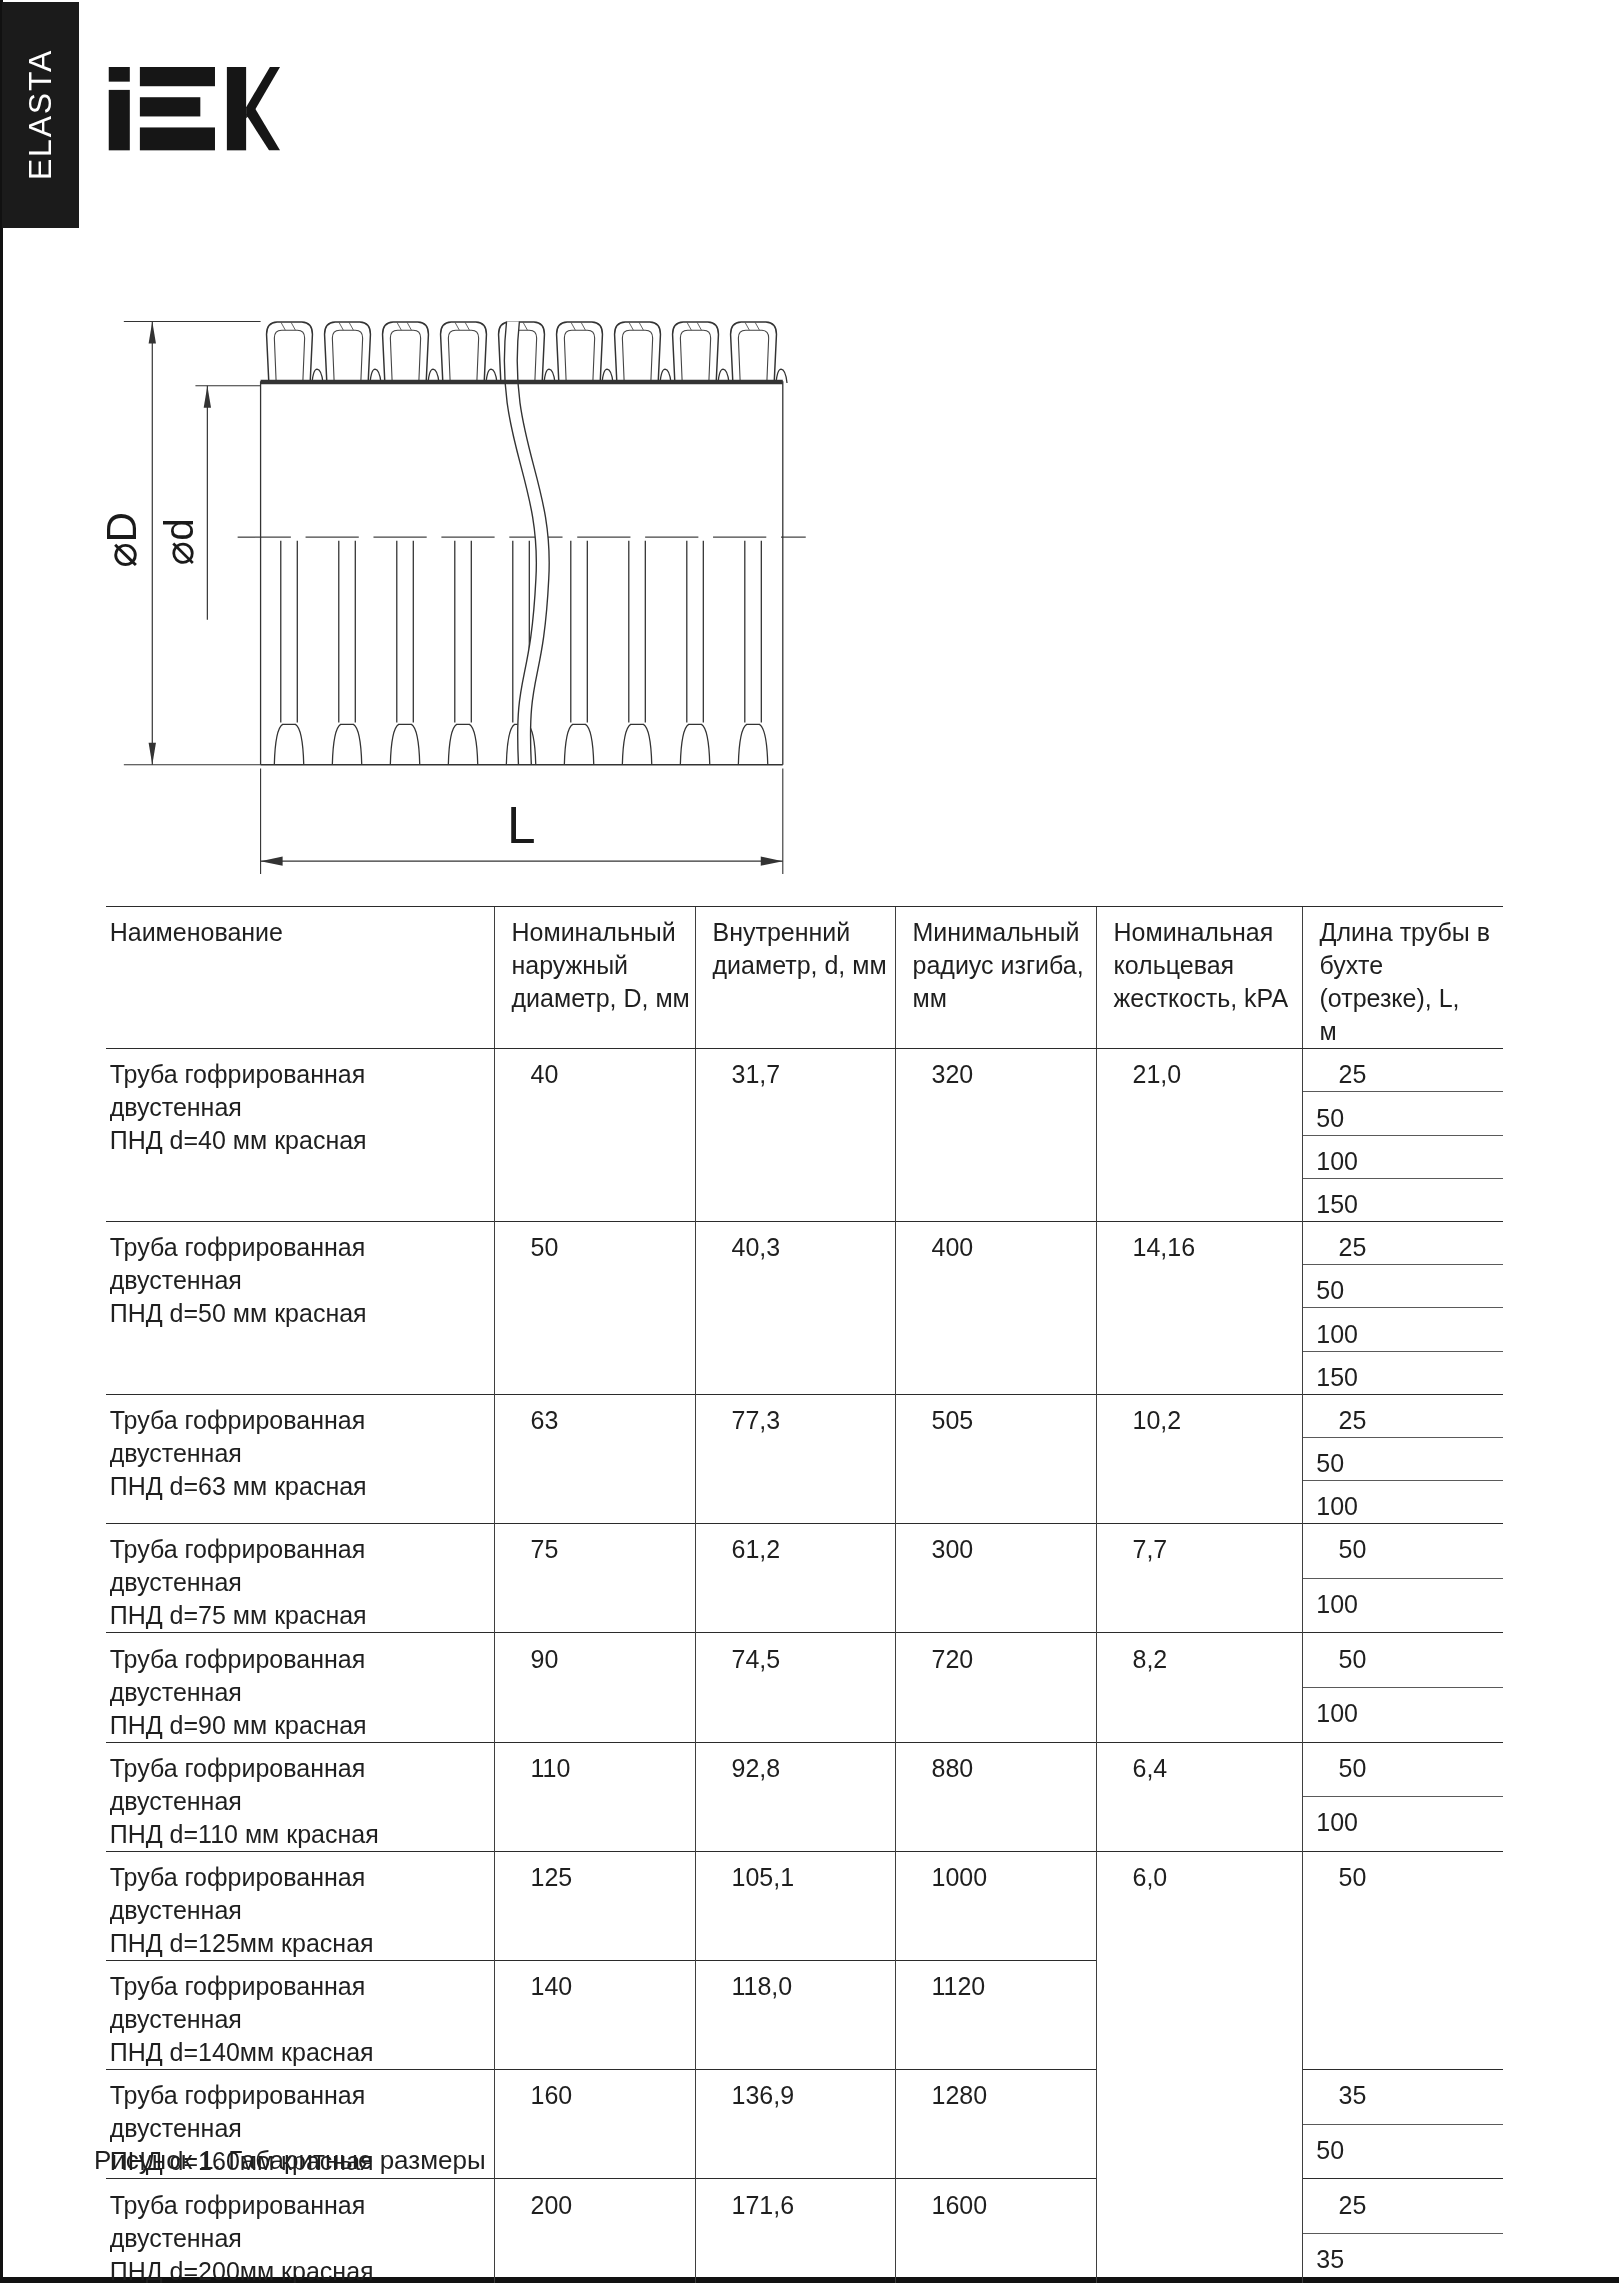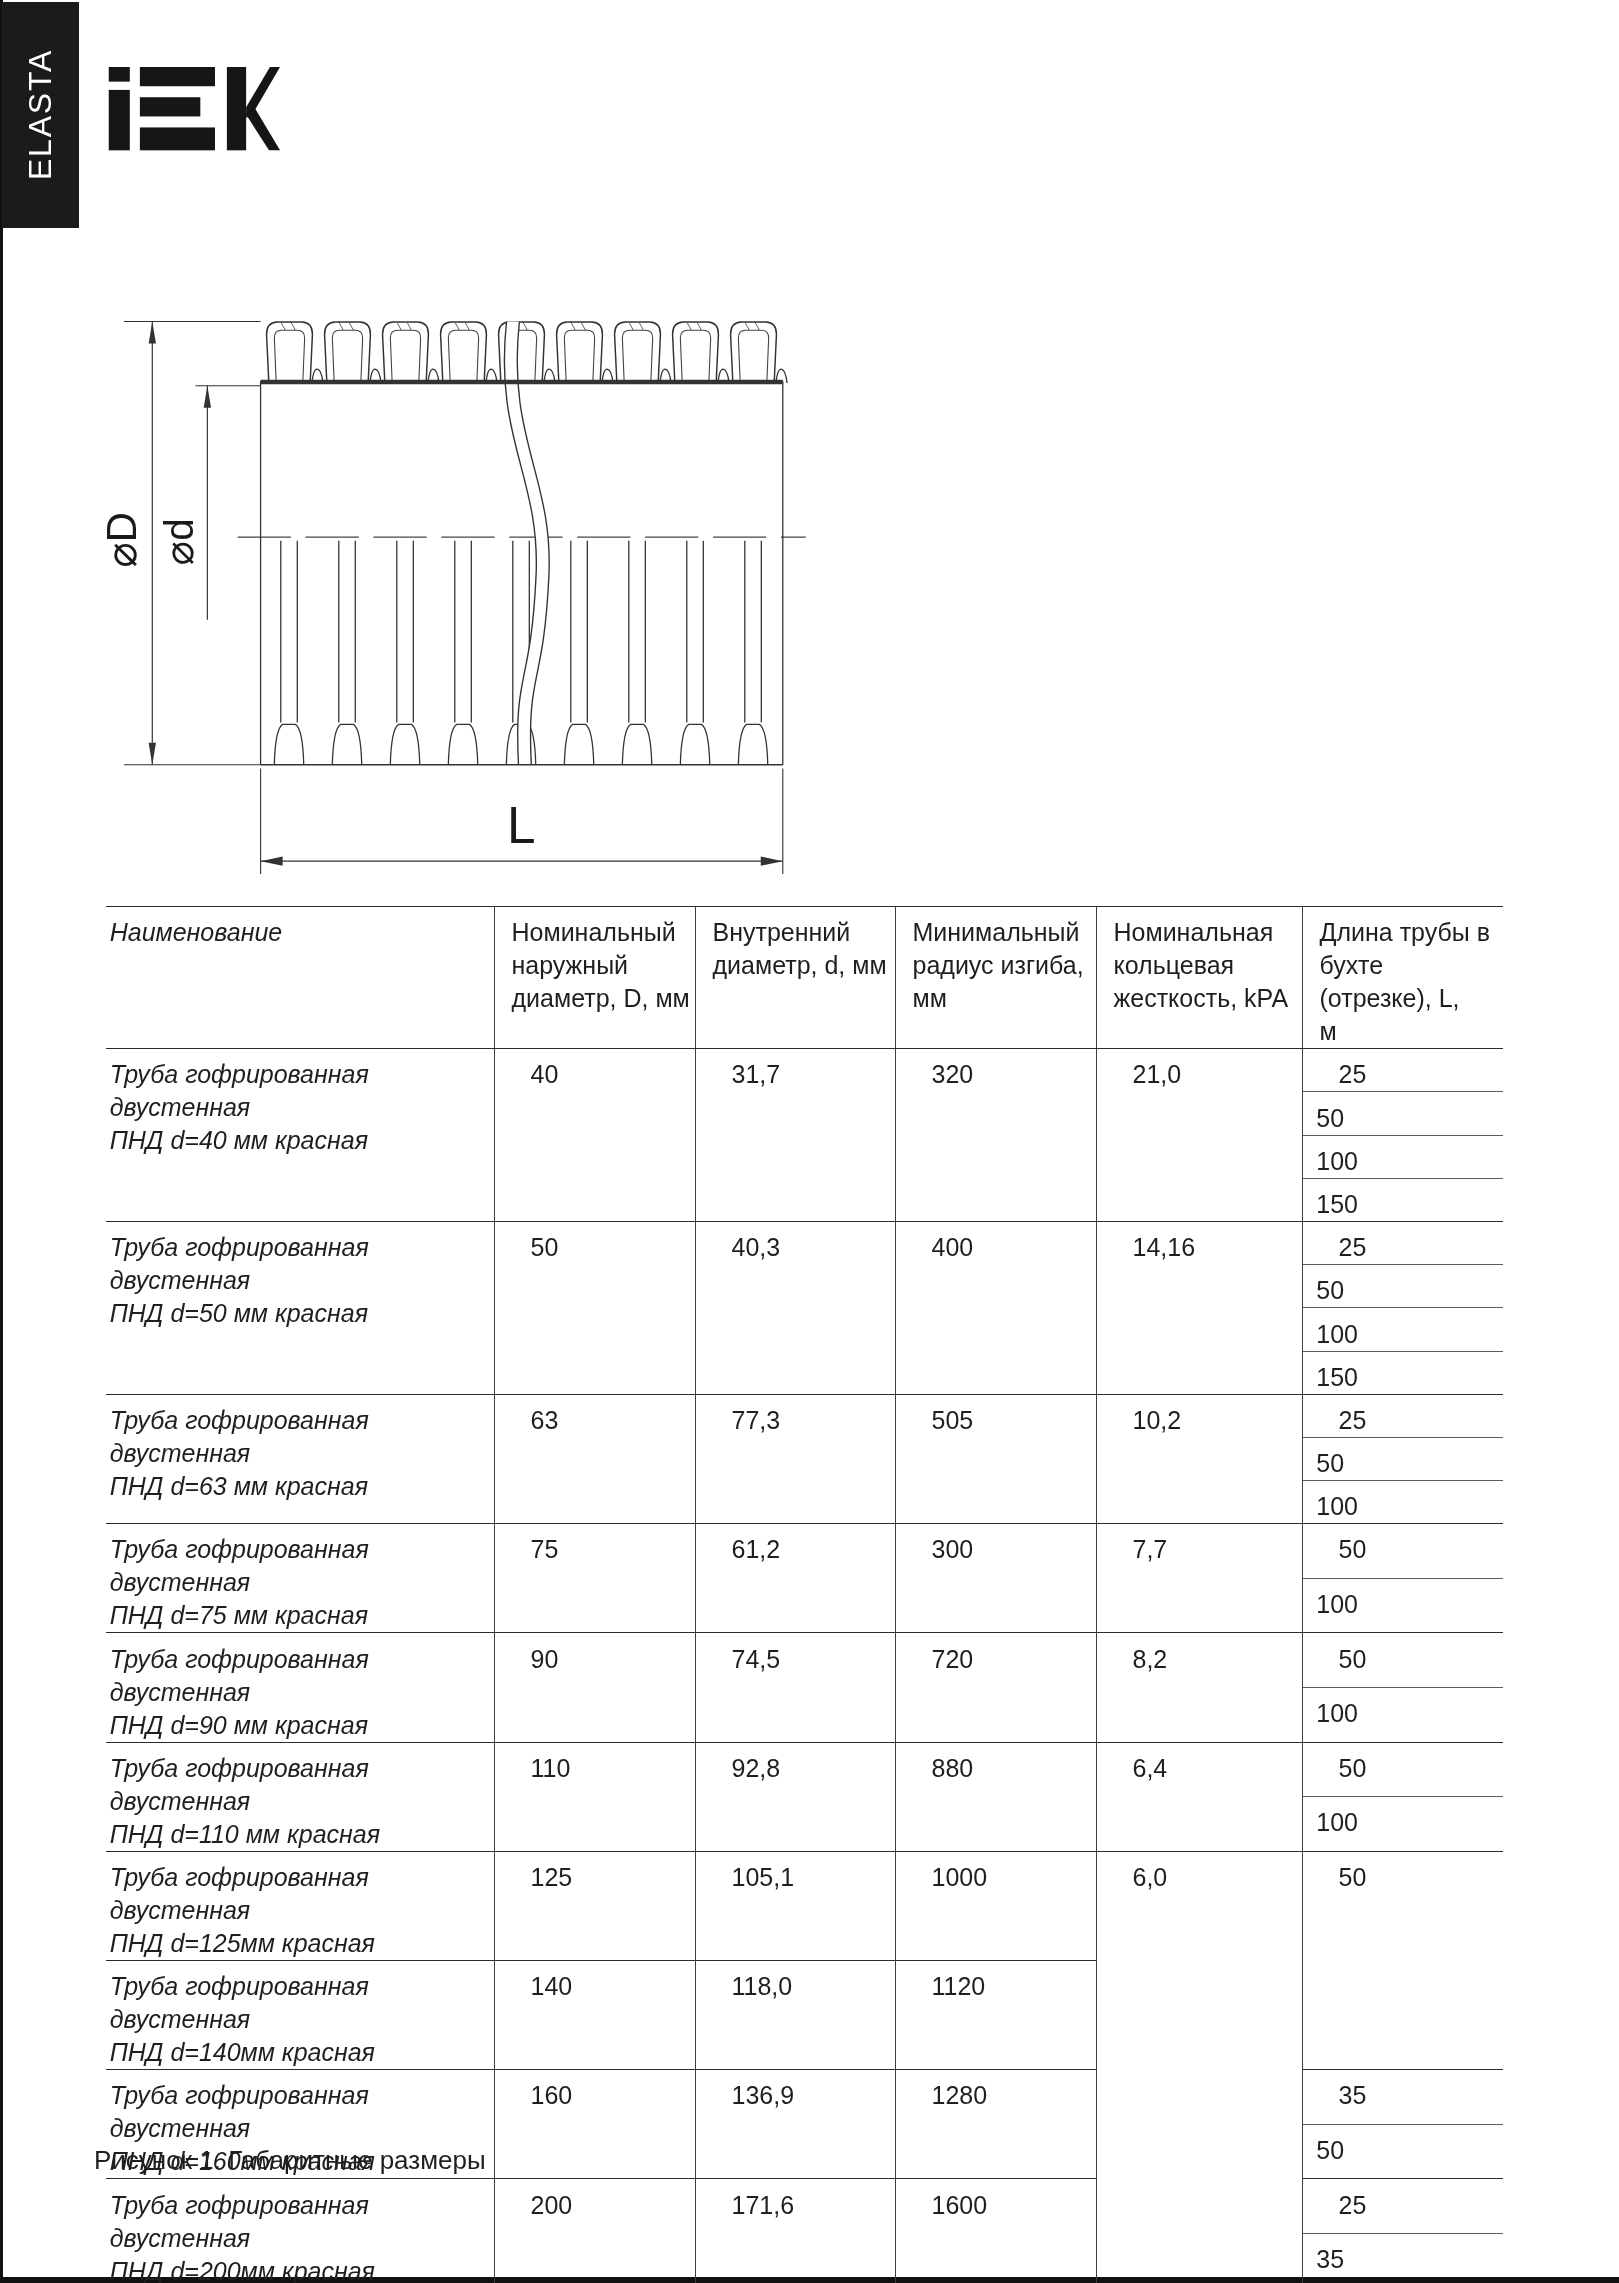--- a/index.html
+++ b/index.html
@@ -24,21 +24,21 @@
   
   .spec-table{
     position:absolute;left:106px;top:906px;
     border-collapse:collapse;table-layout:fixed;width:1397px;
   }
   .spec-table th,.spec-table td{
     vertical-align:top;text-align:left;font-weight:normal;
     font-size:25px;line-height:33px;padding:9.2px 3.7px 0 13.8px;
     white-space:pre-line;
   }
-  .spec-table .c0{padding-left:3.7px;font-style:italic;}
+  .spec-table .c0{padding-left:3.7px;}
   .spec-table thead th{
     border-top:1.8px solid #2b2b2b;border-bottom:1.8px solid #2b2b2b;height:97px;padding-left:17px;
   }
   .vline{border-left:0.9px solid #3f3f3f;}
   tr.grp > td{border-top:1.8px solid #2b2b2b;padding-left:36px;}
   td.sub{border-top:0.9px solid #5a5a5a;}
   td.bb{border-bottom:2.8px solid #222;}
   tr.r45{height:41px;} tr.r47{height:43px;} tr.r48{height:44px;}
   tr.r80{height:73px;} tr.r84{height:77px;}
 </style>

